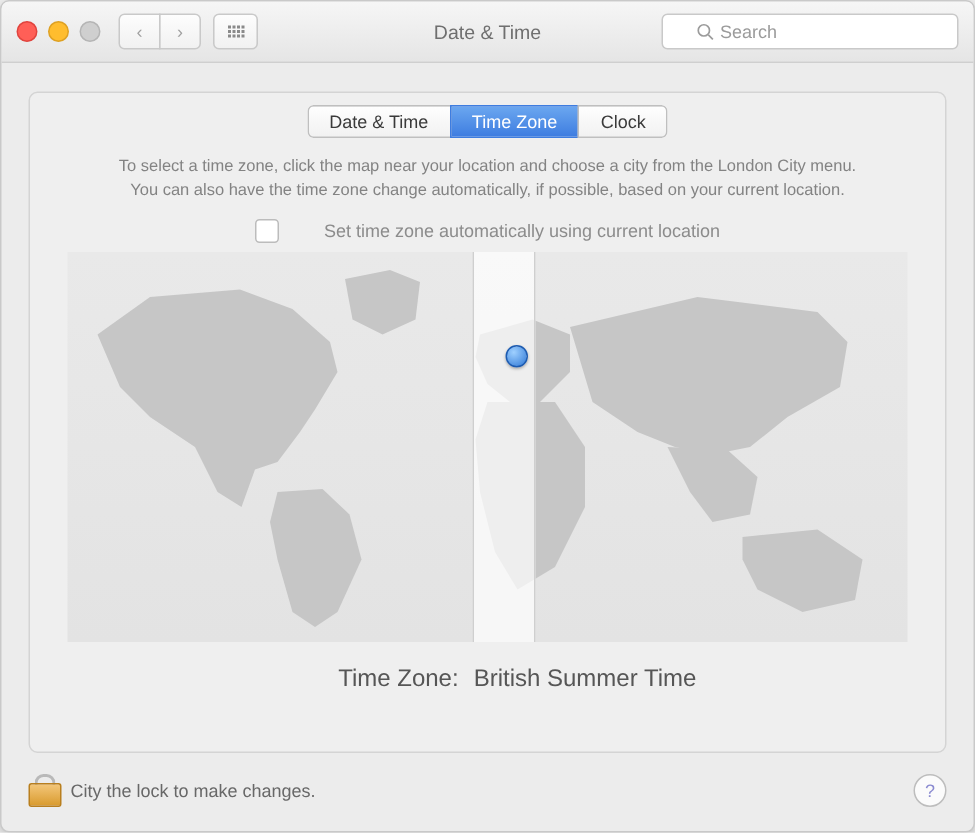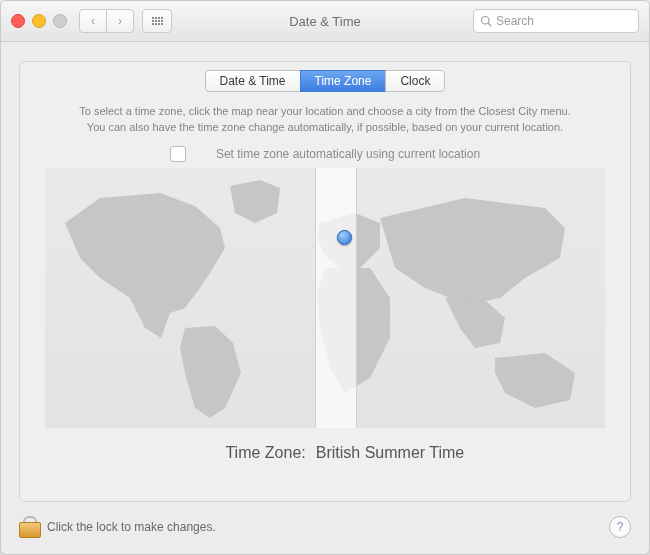--- a/index.html
+++ b/index.html
@@ -11,21 +11,21 @@
   .tl.yel{background:#ffbd2e;border:1px solid #dea123;}
   .tl.grn{background:#cfcfcf;border:1px solid #b5b5b5;}
   .navbtns{display:flex;margin-left:2px;}
   .navbtn{width:26px;height:22px;background:linear-gradient(#fdfdfd,#f1f1f1);border:1px solid #c9c9c9;display:flex;align-items:center;justify-content:center;color:#a0a0a0;font-size:12px;}
   .navbtn:first-child{border-radius:4px 0 0 4px;}
   .navbtn:last-child{border-radius:0 4px 4px 0;margin-left:-1px;}
   .gridbtn{width:28px;height:22px;margin-left:8px;background:linear-gradient(#fdfdfd,#f1f1f1);border:1px solid #c9c9c9;border-radius:4px;display:flex;align-items:center;justify-content:center;color:#888;}
   .gridicon{display:grid;grid-template-columns:repeat(4,2px);grid-template-rows:repeat(3,2px);gap:1px;}
   .gridicon span{background:#8a8a8a;width:2px;height:2px;}
   .wtitle{position:absolute;left:0;right:0;text-align:center;font-size:13px;color:#6f6f6f;pointer-events:none;}
-  .search{margin-left:auto;width:152px;height:22px;background:#fff;border:1px solid #c9c9c9;border-radius:4px;display:flex;align-items:center;padding:0 6px;color:#9b9b9b;font-size:12px;}
+  .search{margin-left:auto;width:152px;height:22px;background:#fff;border:1px solid #c9c9c9;border-radius:4px;display:flex;align-items:center;padding:0 22px;color:#9b9b9b;font-size:12px;}
   .search svg{margin-right:4px;}
   .panel{position:absolute;left:18px;right:18px;top:60px;bottom:52px;background:#efefef;border:1px solid #d4d4d4;border-radius:6px;box-sizing:border-box;display:flex;flex-direction:column;align-items:center;padding-top:8px;}
   .seg{display:flex;height:22px;border-radius:4px;overflow:hidden;}
   .seg .segbtn{border:1px solid #bfbfbf;margin-left:-1px;background:linear-gradient(#fefefe,#f1f1f1);font-size:12px;color:#3a3a3a;display:flex;align-items:center;padding:0 14px;}
   .seg .segbtn:first-child{border-radius:4px 0 0 4px;margin-left:0;}
   .seg .segbtn:last-child{border-radius:0 4px 4px 0;}
   .seg .segbtn.sel{background:linear-gradient(#6ba7f0,#3e7de0);border-color:#3e7de0;color:#fff;}
   .instr{margin-top:12px;text-align:center;font-size:11px;line-height:1.45;color:#838383;}
   .autochk{margin-top:10px;display:flex;align-items:center;font-size:12px;color:#8c8c8c;gap:24px;}
   .autochk .cb{width:14px;height:14px;border:1px solid #bcbcbc;border-radius:3px;background:#fff;margin-right:6px;}
@@ -95,21 +95,21 @@
         </div>
       <div class="segbtn sel">
           <span>Time Zone</span>
         </div>
       <div class="segbtn">
           <span>Clock</span>
         </div>
     </div>
 
     <div class="instr">
-      <div>To select a time zone, click the map near your location and choose a city from the Closest City menu.</div>
+      <div>To select a time zone, click the map near your location and choose a city from the London City menu.</div>
       <div>You can also have the time zone change automatically, if possible, based on your current location.</div>
     </div>
 
     <div class="autochk">
       <div class="cb"></div>
       <span>Set time zone automatically using current location</span>
     </div>
 
     <div class="mapwrap">
       <svg viewBox="0 0 560 260" preserveAspectRatio="none">
@@ -144,19 +144,19 @@
         <div>British Summer Time</div>
       </div>
     </div>
   </div>
 
   <div class="footer">
     <div class="lock">
       <div class="lockshk"></div>
       <div class="lockbody"></div>
     </div>
-    <div class="footertxt">Click the lock to make changes.</div>
+    <div class="footertxt">City the lock to make changes.</div>
     <div class="help">
         <span>?</span>
       </div>
   </div>
 
 </div>
 
 </body></html>

